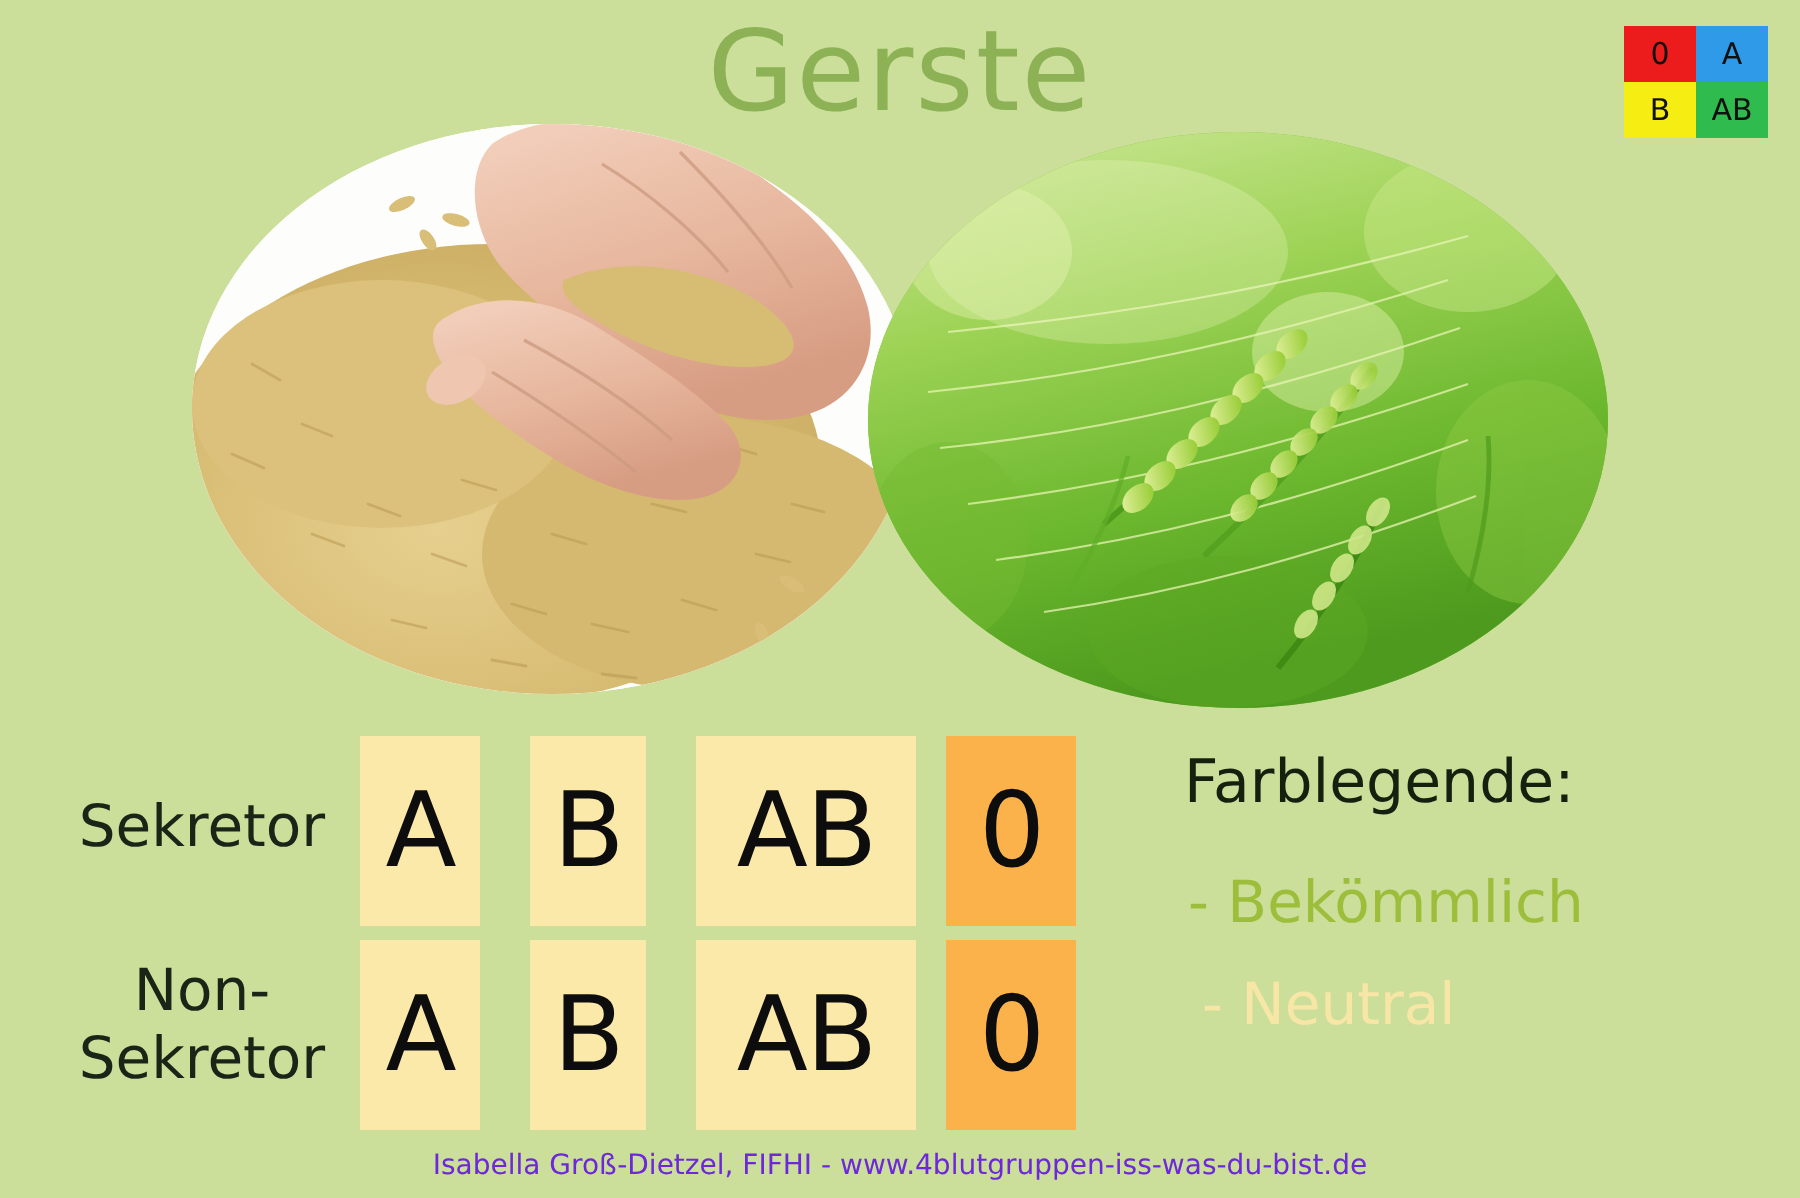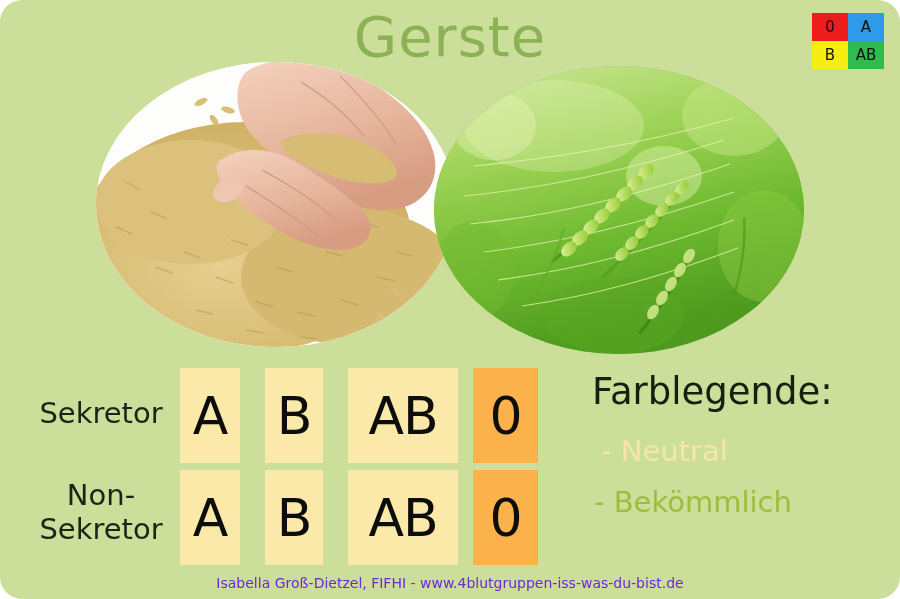--- a/index.html
+++ b/index.html
@@ -11,21 +11,20 @@
     height: 599px;
     overflow: hidden;
     font-family: "Liberation Sans", sans-serif;
   }
   #infographic {
     position: relative;
     width: 900px;
     height: 599px;
     background: #cbdf9b;
     overflow: hidden;
-    border-radius: 22px;
   }
 
   
   #title {
     position: absolute;
     top: 2px;
     left: 0;
     width: 900px;
     text-align: center;
     font-size: 56px;
@@ -134,21 +133,21 @@
   .c-0  { left: 473px; width: 65px; }
 
   
   #legend {
     position: absolute;
     left: 592px;
     top: 372px;
     width: 300px;
   }
   #legend-title {
-    font-size: 37px;
+    font-size: 30px;
     color: #15200f;
     font-family: "DejaVu Sans", sans-serif;
     line-height: 40px;
     margin-bottom: 14px;
   }
   .legend-item {
     font-size: 29px;
     line-height: 51px;
     font-family: "DejaVu Sans", sans-serif;
     white-space: nowrap;
@@ -343,19 +342,19 @@
       <div class="cell neutral c-a">A</div>
       <div class="cell neutral c-b">B</div>
       <div class="cell neutral c-ab">AB</div>
       <div class="cell avoid c-0">0</div>
     </div>
 
   </div>
 
   <div id="legend">
     <div id="legend-title">Farblegende:</div>
+    <div class="legend-item lg-good">- Bekömmlich</div>
     <div class="legend-item lg-neutral">- Neutral</div>
-    <div class="legend-item lg-good">- Bekömmlich</div>
   </div>
 
   <div id="footer">Isabella Groß-Dietzel, FIFHI - www.4blutgruppen-iss-was-du-bist.de</div>
 
 </div>
 
 </body></html>

